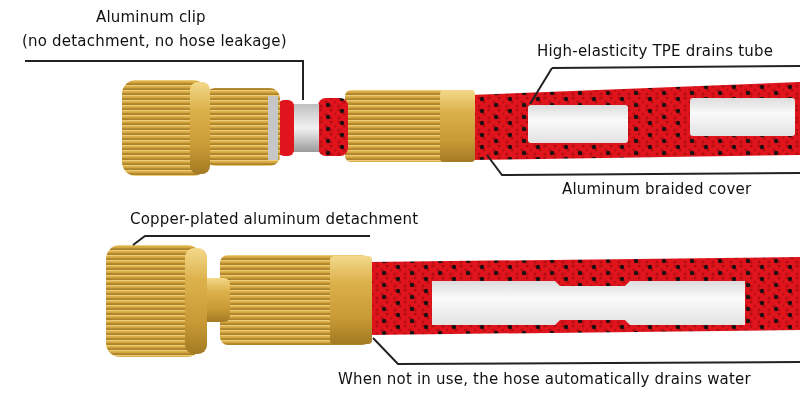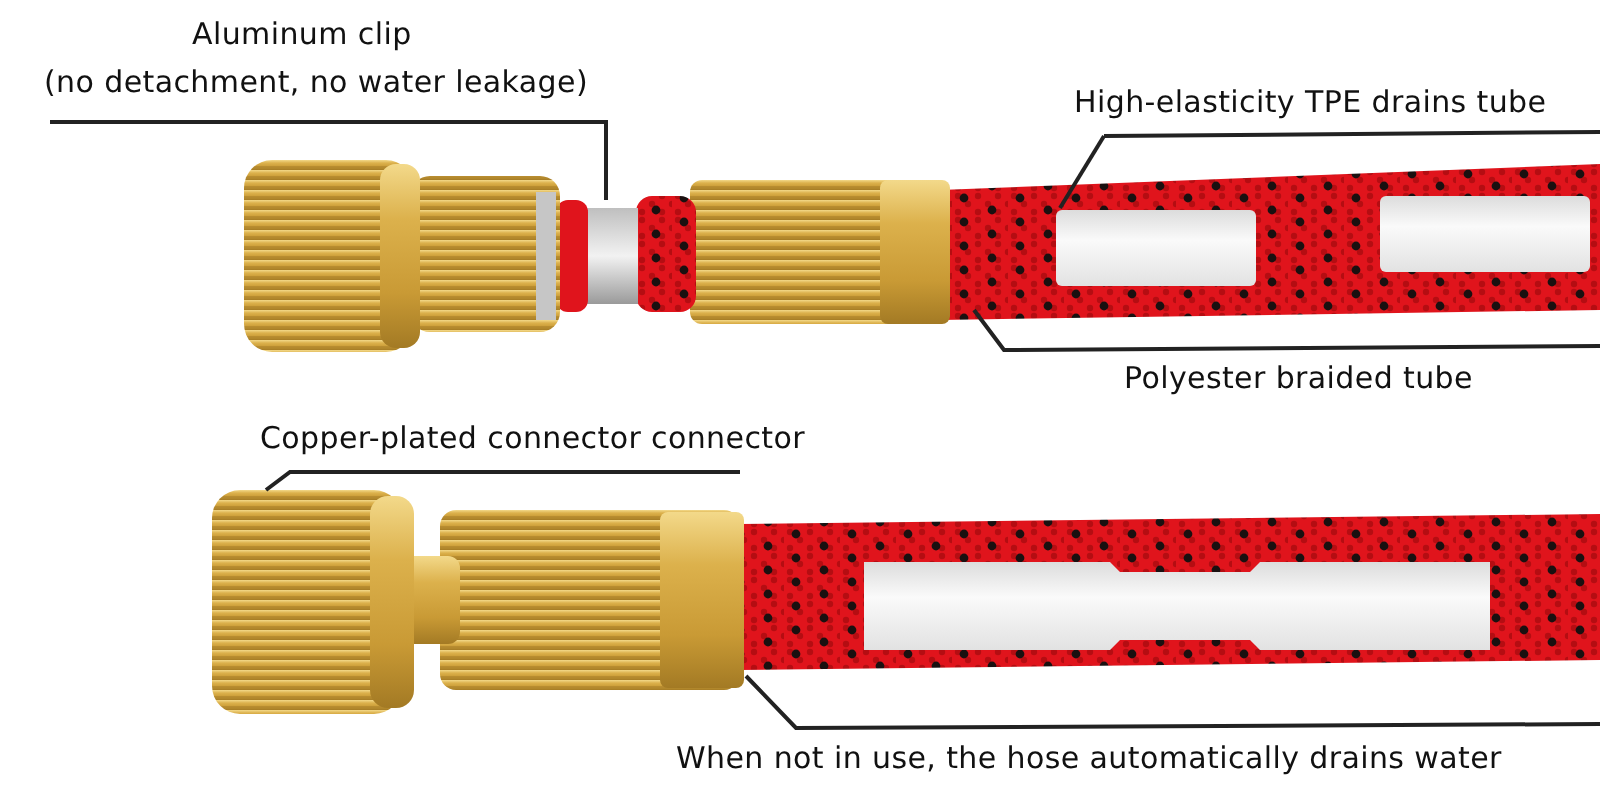--- a/index.html
+++ b/index.html
@@ -82,17 +82,17 @@
     <polyline points="25,61 303,61 303,100"></polyline>
     <polyline points="552,68 800,66"></polyline>
     <polyline points="552,68 530,104"></polyline>
     <polyline points="487,155 502,175 800,173"></polyline>
     <polyline points="133,245 145,236 370,236"></polyline>
     <polyline points="373,338 398,364 800,362"></polyline>
   </g>
 </svg>
 
 <div class="label" style="left:96px;top:8px;">Aluminum clip</div>
-<div class="label" style="left:22px;top:32px;">(no detachment, no water leakage)</div>
+<div class="label" style="left:22px;top:32px;">(no detachment, no hose leakage)</div>
 <div class="label" style="left:537px;top:42px;">High-elasticity TPE drains tube</div>
-<div class="label" style="left:562px;top:180px;">Polyester braided tube</div>
-<div class="label" style="left:130px;top:210px;">Copper-plated connector connector</div>
+<div class="label" style="left:562px;top:180px;">Aluminum braided cover</div>
+<div class="label" style="left:130px;top:210px;">Copper-plated aluminum detachment</div>
 <div class="label" style="left:338px;top:370px;">When not in use, the hose automatically drains water</div>
 
 </body></html>

